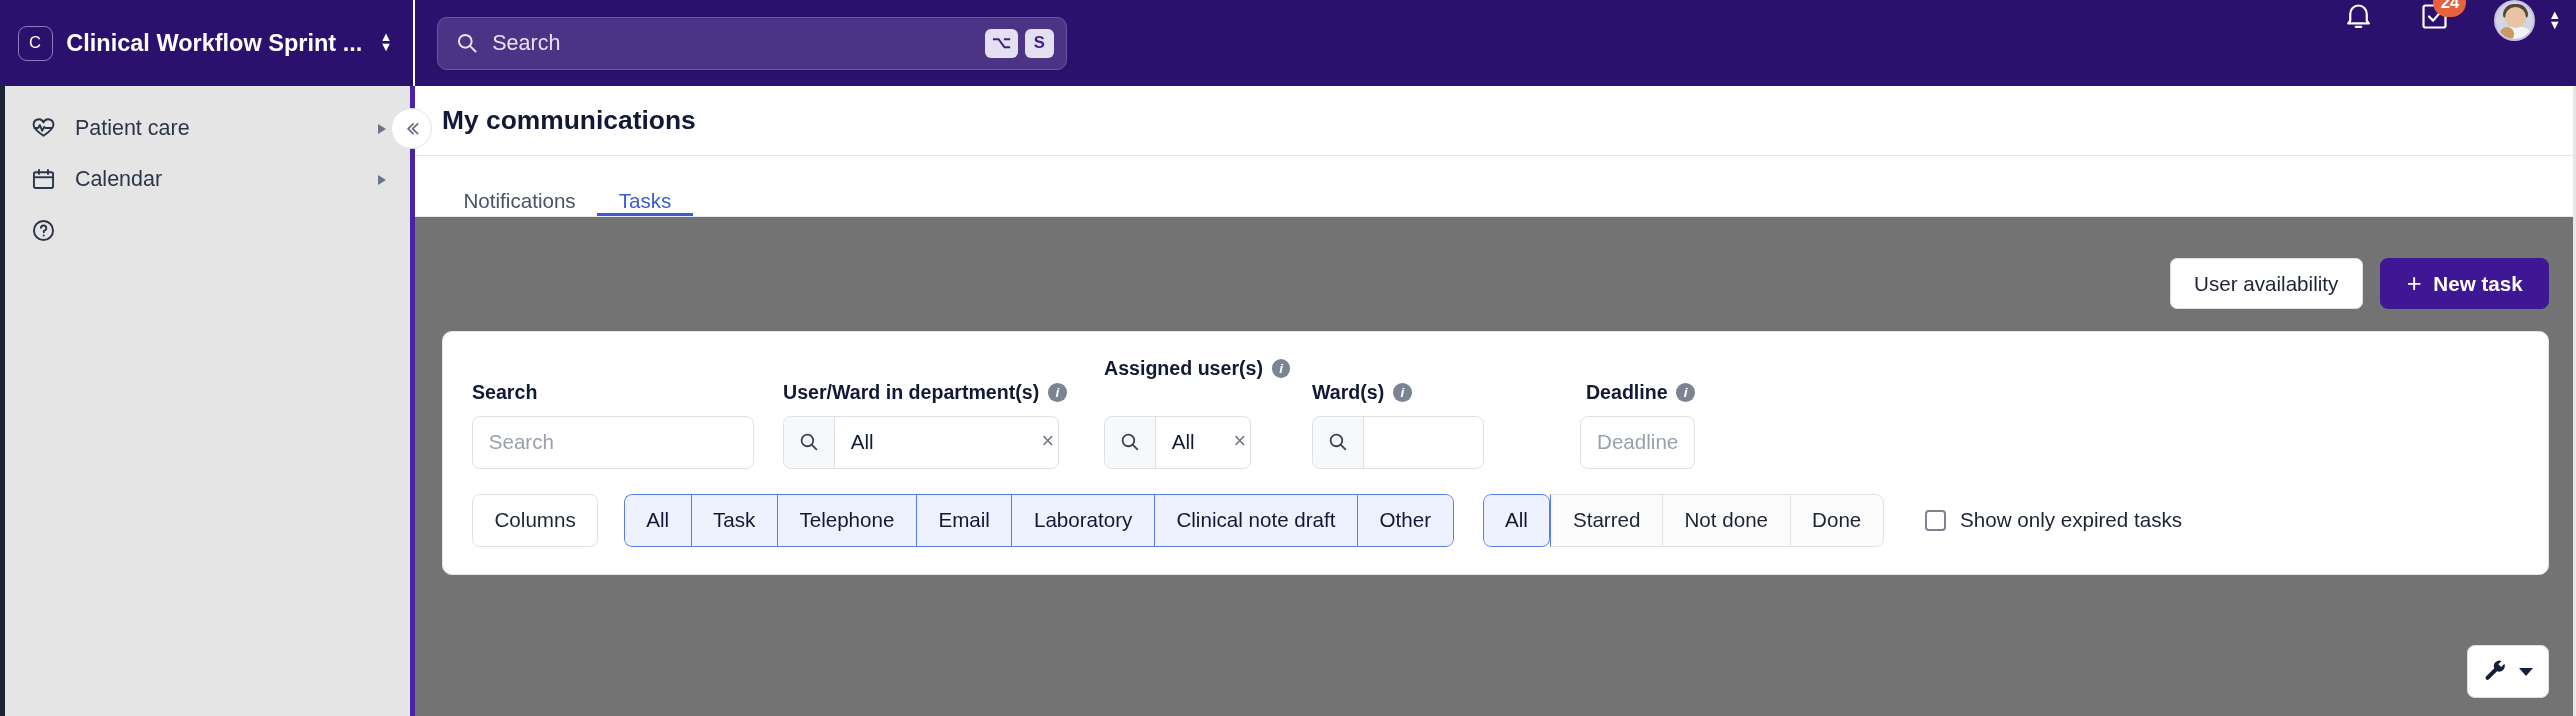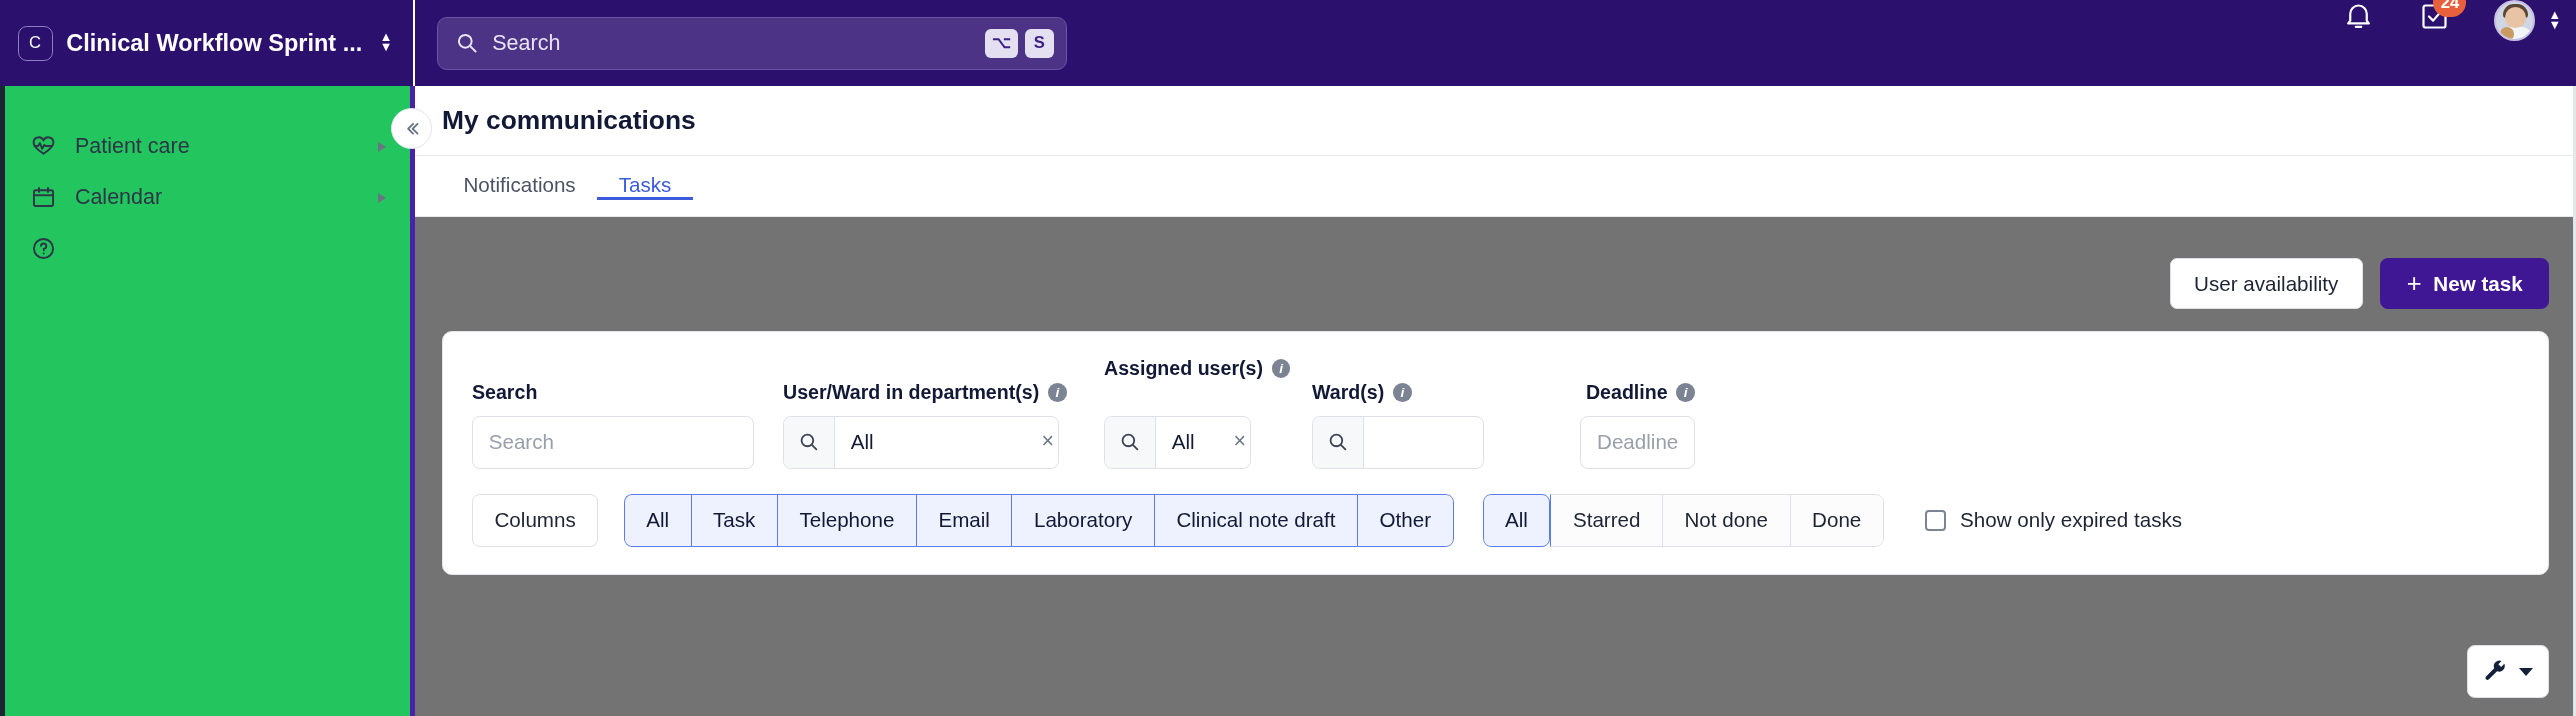--- a/index.html
+++ b/index.html
@@ -98,21 +98,21 @@
 
   
   .edge-strip {
     position: absolute; left: 0; top: 86px; width: 4.9px; height: 630px;
     background: #1B2434;
   }
 
   
   .sidebar {
     position: absolute; left: 4.9px; top: 86px; width: 405px; height: 630px;
-    background: #22c55e; padding-top: 35px;
+    background: #e5e5e5; padding-top: 17px;
   }
   .nav-item {
     height: 51px; display: flex; align-items: center;
     padding: 0 23.5px 0 25.4px; gap: 17.6px; cursor: pointer;
   }
   .nav-icon { width: 27px; height: 27px; flex: 0 0 27px; color: #2C3647; }
   .nav-icon svg { display: block; }
   .nav-label { font-size: 21.5px; color: #2C3647; flex: 1; }
   .nav-caret {
     width: 0; height: 0; border-left: 8.8px solid #6B7485;
@@ -137,21 +137,21 @@
     position: absolute; left: 415px; top: 86px;
     width: 2161px; height: 630px; background: #737373;
   }
   .page-head {
     height: 70px; background: #ffffff; display: flex; align-items: center;
     padding-left: 27px; border-bottom: 1px solid #E6E8EC;
   }
   .page-title { font-size: 26.4px; font-weight: 700; color: #111936; }
 
   .tabs {
-    height: 61px; background: #ffffff; display: flex; align-items: center;
+    height: 61px; background: #ffffff; display: flex; align-items: flex-end;
     padding-left: 27px; gap: 0; border-bottom: 1px solid #E6E8EC;
   }
   .tab {
     display: flex; align-items: center; padding: 0 21.5px;
     font-size: 20.6px; color: #4A5264; cursor: pointer;
     border-bottom: 3.9px solid transparent;
   }
   .tab.active { color: #3B5BDB; font-weight: 400; border-bottom-color: #3B5BDB; }
 
   .content { padding: 0 27px; }

